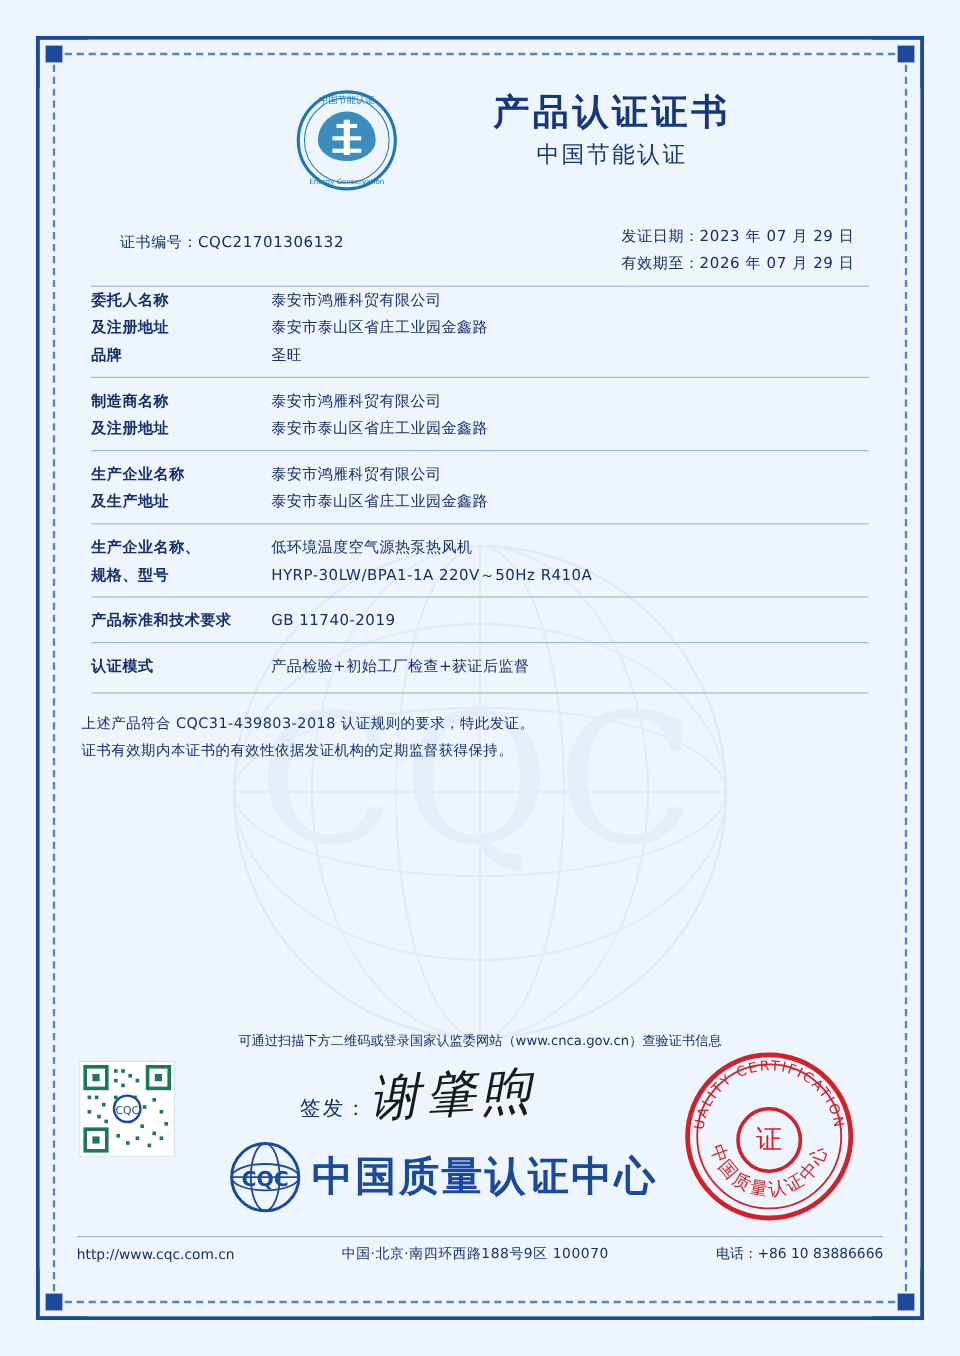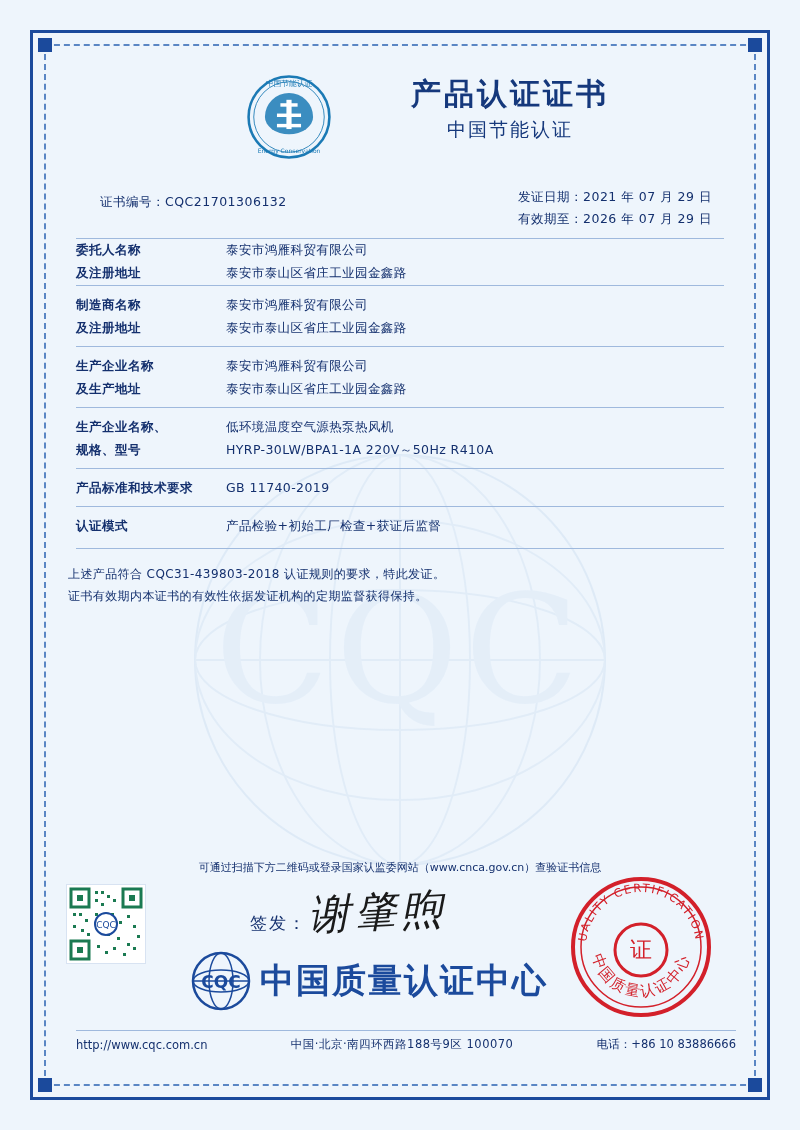--- a/index.html
+++ b/index.html
@@ -225,21 +225,21 @@
   .seal {
     position: absolute;
     right: 24px;
     top: 812px;
     width: 150px;
     height: 150px;
   }
 
   .footer-line {
     position: absolute;
-    left: 16px;
+    left: 4px;
     right: 4px;
     bottom: 18px;
     border-top: 1px solid #9fb9dd;
     padding-top: 6px;
     font-size: 11.5px;
     color: #14306e;
     display: flex;
     justify-content: space-between;
     align-items: center;
   }
@@ -298,39 +298,43 @@
         <div class="title-sub">中国节能认证</div>
       </div>
     </div>
 
     <div class="meta-row">
       <div class="cert-no">
         <span>证书编号：</span><span>CQC21701306132</span>
       </div>
       <div class="dates">
         <div>
-          <span>发证日期：</span><span>2021 年 07 月 29 日</span>
+          <span>发证日期：</span><span>2023 年 07 月 29 日</span>
         </div>
         <div>
           <span>有效期至：</span><span>2026 年 07 月 29 日</span>
         </div>
       </div>
     </div>
 
     <div class="divider"></div>
 
     <table class="fields">
       <tbody>
         <tr>
           <td class="label">委托人名称</td>
           <td class="value">泰安市鸿雁科贸有限公司</td>
         </tr>
         <tr>
           <td class="label">及注册地址</td>
           <td class="value">泰安市泰山区省庄工业园金鑫路</td>
+        </tr>
+        <tr class="group-end">
+          <td class="label">品牌</td>
+          <td class="value">圣旺</td>
         </tr>
         <tr class="sep">
             <td colspan="2"></td>
           </tr>
         <tr class="spacer">
             <td colspan="2"></td>
           </tr>
         <tr>
           <td class="label">制造商名称</td>
           <td class="value">泰安市鸿雁科贸有限公司</td>

